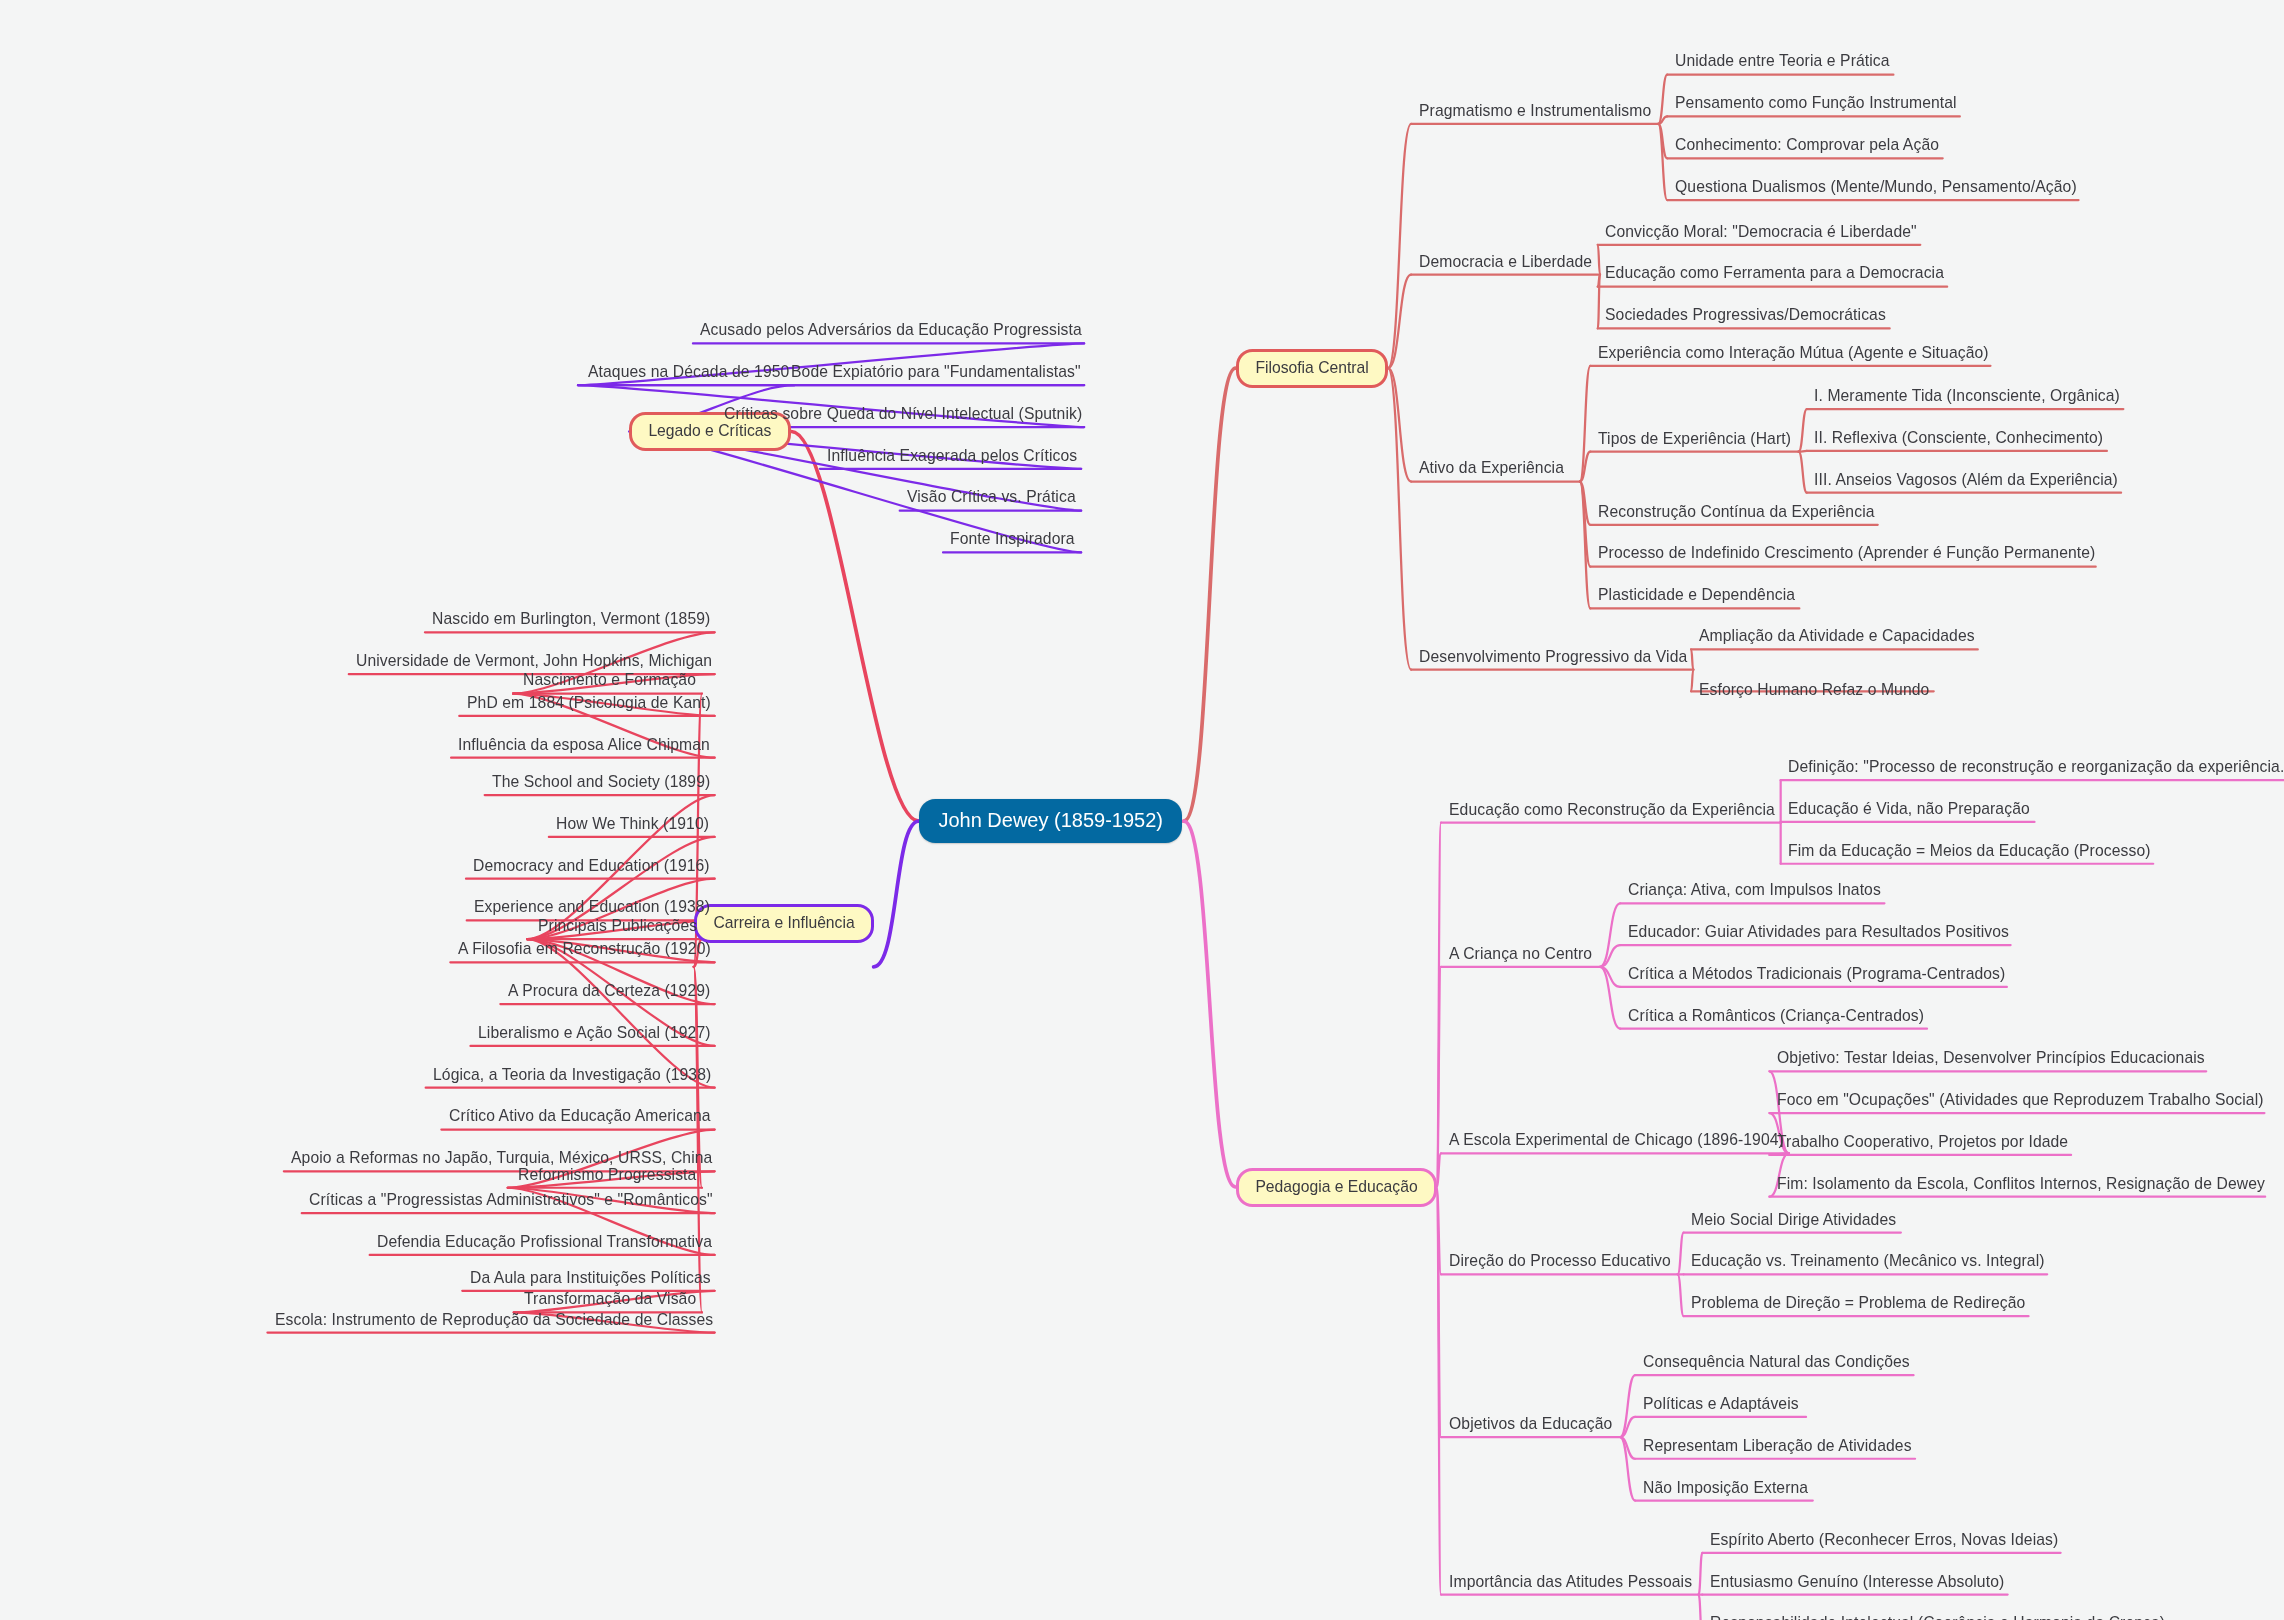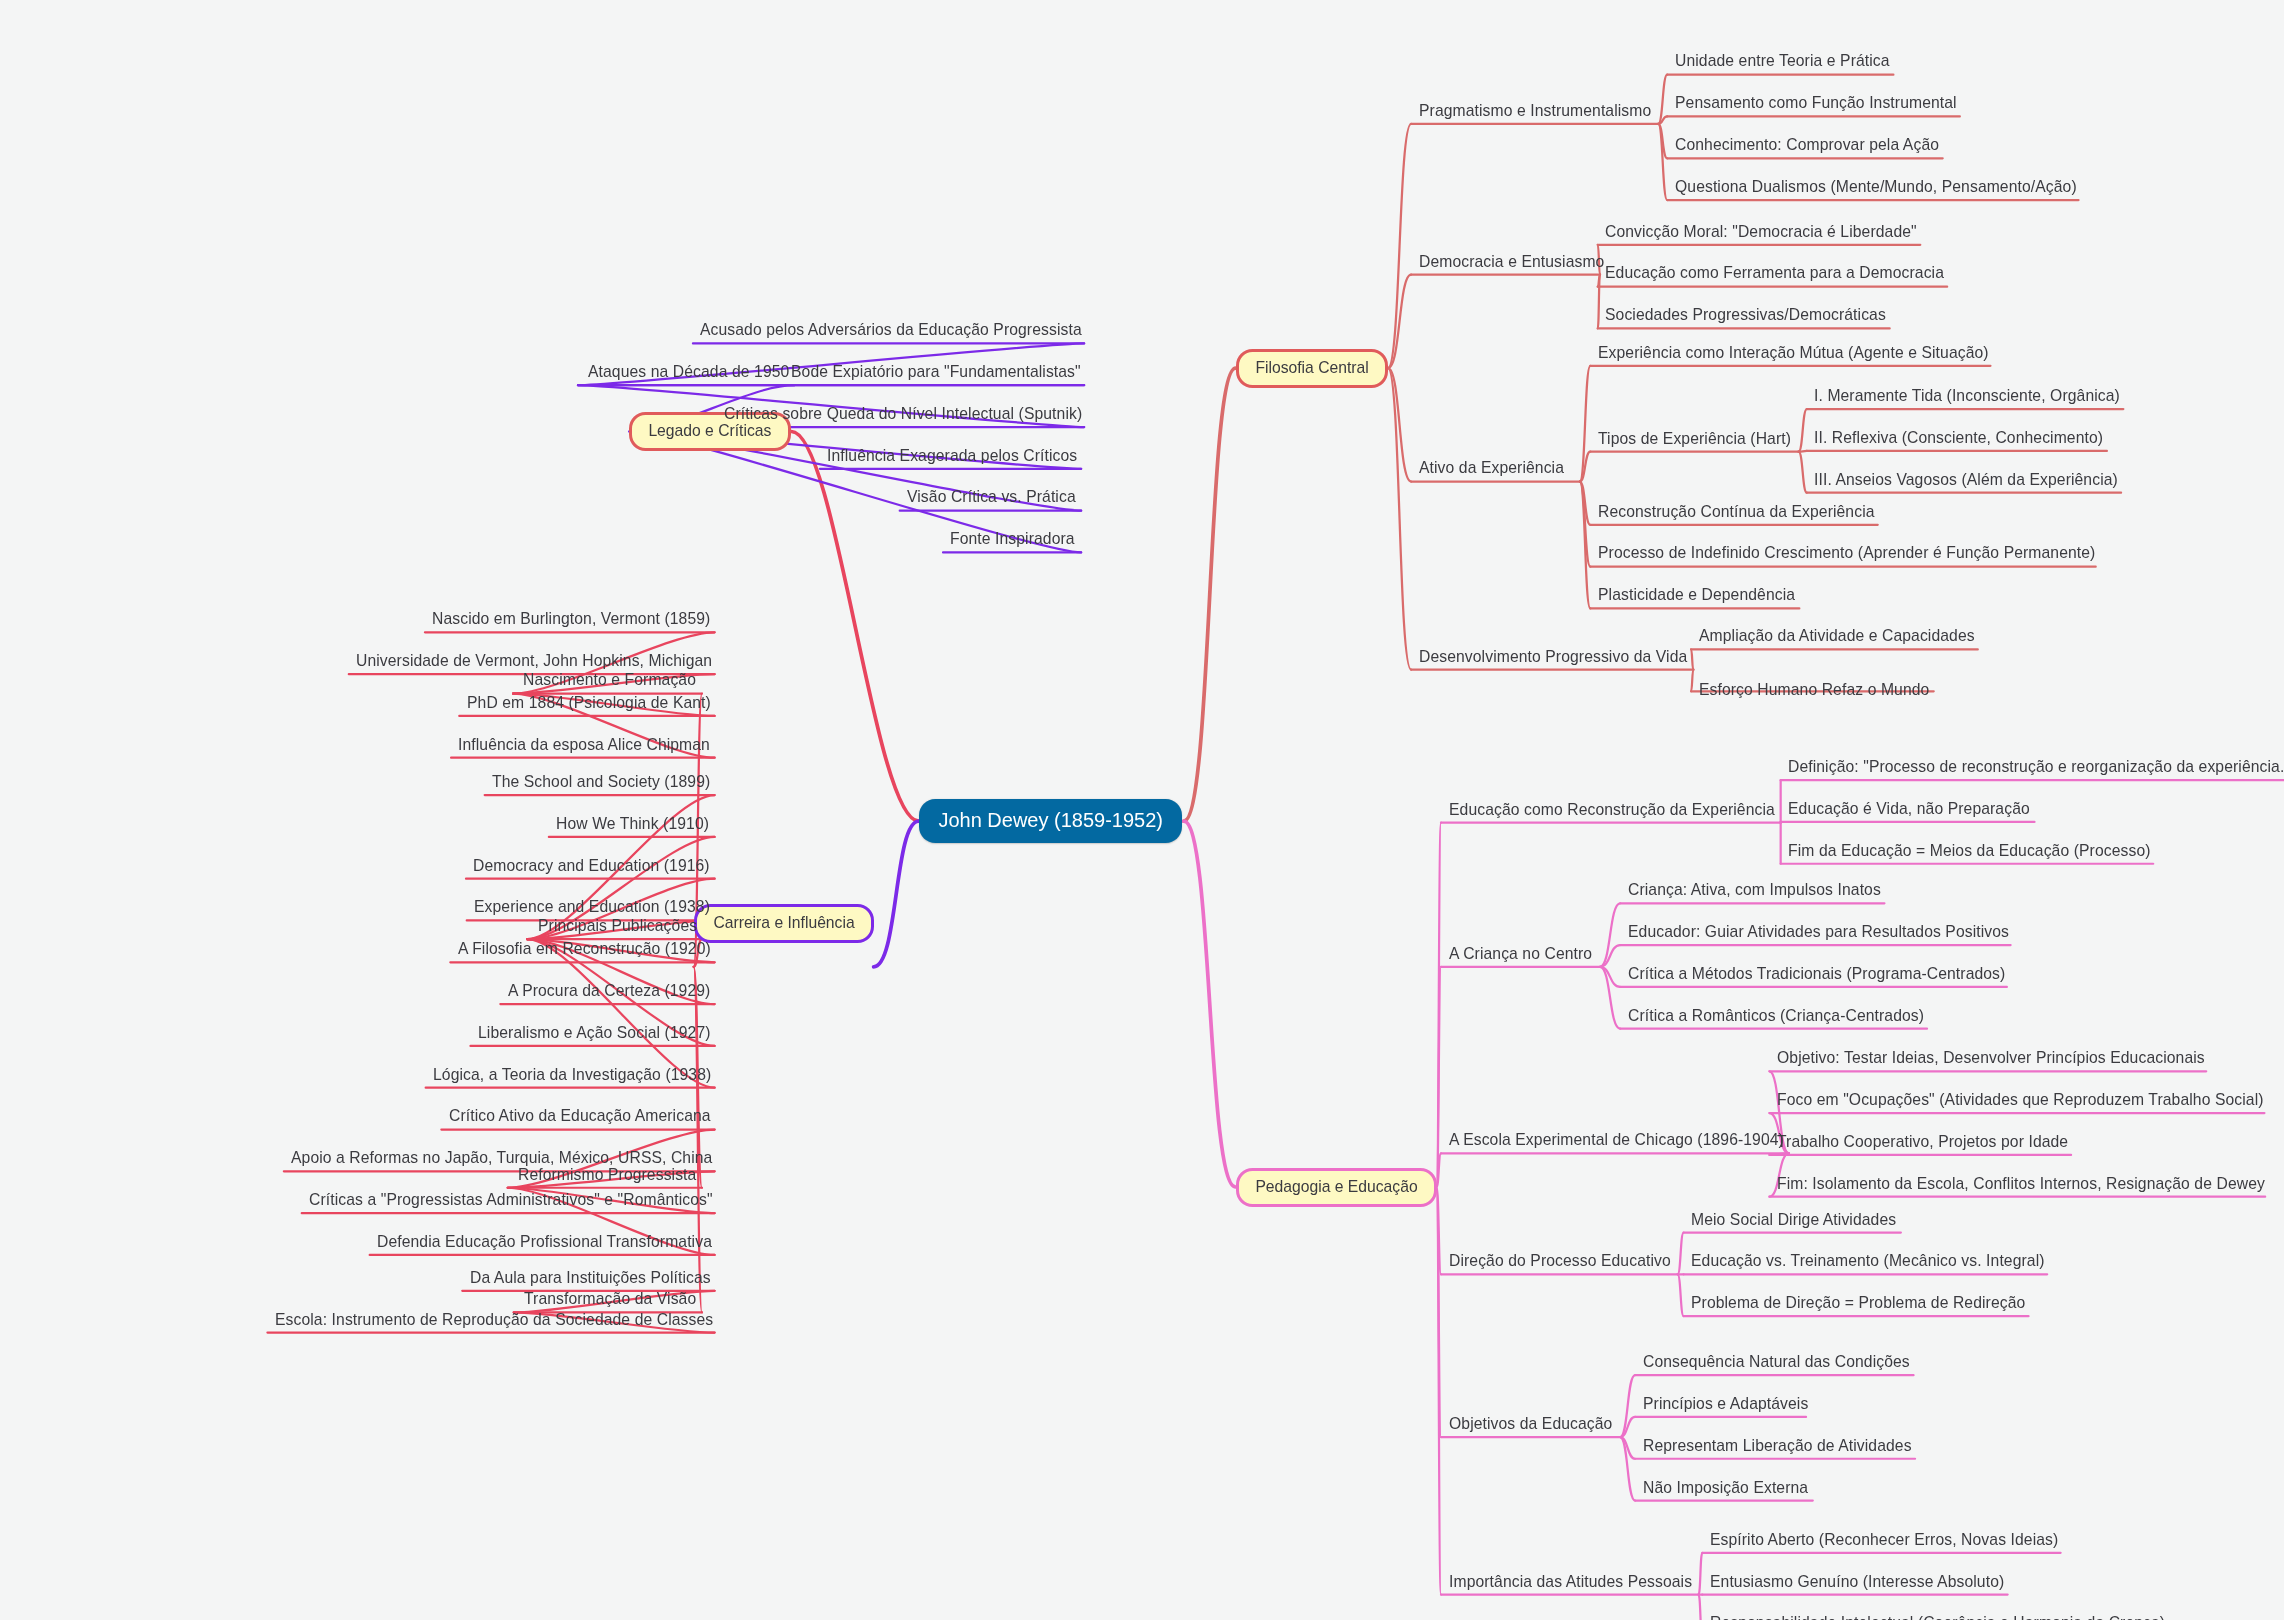--- a/index.html
+++ b/index.html
@@ -184,21 +184,21 @@
       <path d="M 688 1758 C 748 1758, 897 1785, 957 1785" fill="none" stroke="#e8455e" stroke-width="3" stroke-linecap="round"></path>
     </svg>
   <div id="nodes">
       <div class="rootnode" style="left: 919px; top: 799px;">John Dewey (1859-1952)</div>
       <div class="mainnode " style="left: 1236px; top: 349px;">Filosofia Central</div>
       <div class="node leaf" style="left: 1419px; top: 119px;">Pragmatismo e Instrumentalismo</div>
       <div class="node leaf" style="left: 1675px; top: 69px;">Unidade entre Teoria e Prática</div>
       <div class="node leaf" style="left: 1675px; top: 111px;">Pensamento como Função Instrumental</div>
       <div class="node leaf" style="left: 1675px; top: 153px;">Conhecimento: Comprovar pela Ação</div>
       <div class="node leaf" style="left: 1675px; top: 195px;">Questiona Dualismos (Mente/Mundo, Pensamento/Ação)</div>
-      <div class="node leaf" style="left: 1419px; top: 270px;">Democracia e Entusiasmo</div>
+      <div class="node leaf" style="left: 1419px; top: 270px;">Democracia e Liberdade</div>
       <div class="node leaf" style="left: 1605px; top: 240px;">Convicção Moral: "Democracia é Liberdade"</div>
       <div class="node leaf" style="left: 1605px; top: 281px;">Educação como Ferramenta para a Democracia</div>
       <div class="node leaf" style="left: 1605px; top: 323px;">Sociedades Progressivas/Democráticas</div>
       <div class="node leaf" style="left: 1419px; top: 476px;">Ativo da Experiência</div>
       <div class="node leaf" style="left: 1598px; top: 361px;">Experiência como Interação Mútua (Agente e Situação)</div>
       <div class="node leaf" style="left: 1598px; top: 447px;">Tipos de Experiência (Hart)</div>
       <div class="node leaf" style="left: 1814px; top: 404px;">I. Meramente Tida (Inconsciente, Orgânica)</div>
       <div class="node leaf" style="left: 1814px; top: 446px;">II. Reflexiva (Consciente, Conhecimento)</div>
       <div class="node leaf" style="left: 1814px; top: 488px;">III. Anseios Vagosos (Além da Experiência)</div>
       <div class="node leaf" style="left: 1598px; top: 520px;">Reconstrução Contínua da Experiência</div>
@@ -221,21 +221,21 @@
       <div class="node leaf" style="left: 1777px; top: 1066px;">Objetivo: Testar Ideias, Desenvolver Princípios Educacionais</div>
       <div class="node leaf" style="left: 1777px; top: 1108px;">Foco em "Ocupações" (Atividades que Reproduzem Trabalho Social)</div>
       <div class="node leaf" style="left: 1777px; top: 1150px;">Trabalho Cooperativo, Projetos por Idade</div>
       <div class="node leaf" style="left: 1777px; top: 1192px;">Fim: Isolamento da Escola, Conflitos Internos, Resignação de Dewey</div>
       <div class="node leaf" style="left: 1449px; top: 1269px;">Direção do Processo Educativo</div>
       <div class="node leaf" style="left: 1691px; top: 1228px;">Meio Social Dirige Atividades</div>
       <div class="node leaf" style="left: 1691px; top: 1269px;">Educação vs. Treinamento (Mecânico vs. Integral)</div>
       <div class="node leaf" style="left: 1691px; top: 1311px;">Problema de Direção = Problema de Redireção</div>
       <div class="node leaf" style="left: 1449px; top: 1432px;">Objetivos da Educação</div>
       <div class="node leaf" style="left: 1643px; top: 1370px;">Consequência Natural das Condições</div>
-      <div class="node leaf" style="left: 1643px; top: 1412px;">Princípios e Adaptáveis</div>
+      <div class="node leaf" style="left: 1643px; top: 1412px;">Políticas e Adaptáveis</div>
       <div class="node leaf" style="left: 1643px; top: 1454px;">Representam Liberação de Atividades</div>
       <div class="node leaf" style="left: 1643px; top: 1496px;">Não Imposição Externa</div>
       <div class="node leaf" style="left: 1449px; top: 1590px;">Importância das Atitudes Pessoais</div>
       <div class="node leaf" style="left: 1710px; top: 1548px;">Espírito Aberto (Reconhecer Erros, Novas Ideias)</div>
       <div class="node leaf" style="left: 1710px; top: 1590px;">Entusiasmo Genuíno (Interesse Absoluto)</div>
       <div class="node leaf" style="left: 1710px; top: 1631px;">Responsabilidade Intelectual (Coerência e Harmonia da Crença)</div>
       <div class="mainnode " style="left: 629px; top: 412px;">Legado e Críticas</div>
       <div class="node leaf" style="left: 588px; top: 380px;">Ataques na Década de 1950</div>
       <div class="node leaf" style="left: 700px; top: 338px;">Acusado pelos Adversários da Educação Progressista</div>
       <div class="node leaf" style="left: 791px; top: 380px;">Bode Expiatório para "Fundamentalistas"</div>

